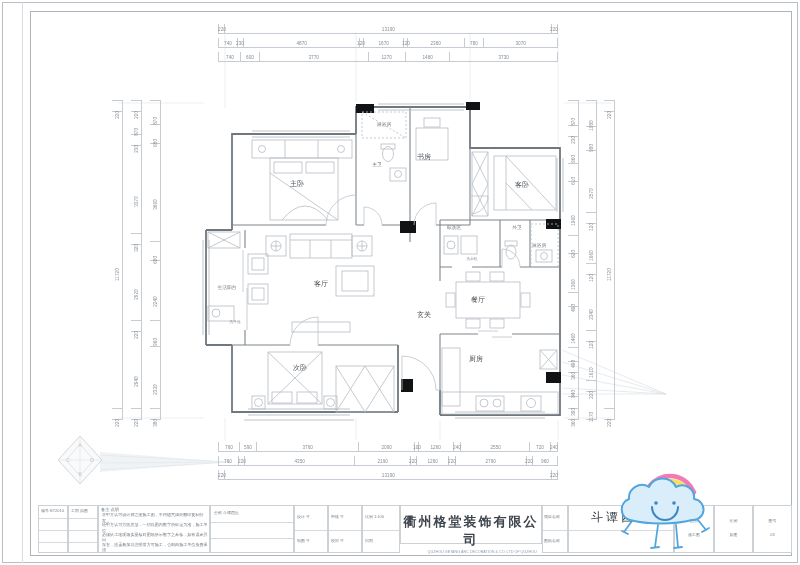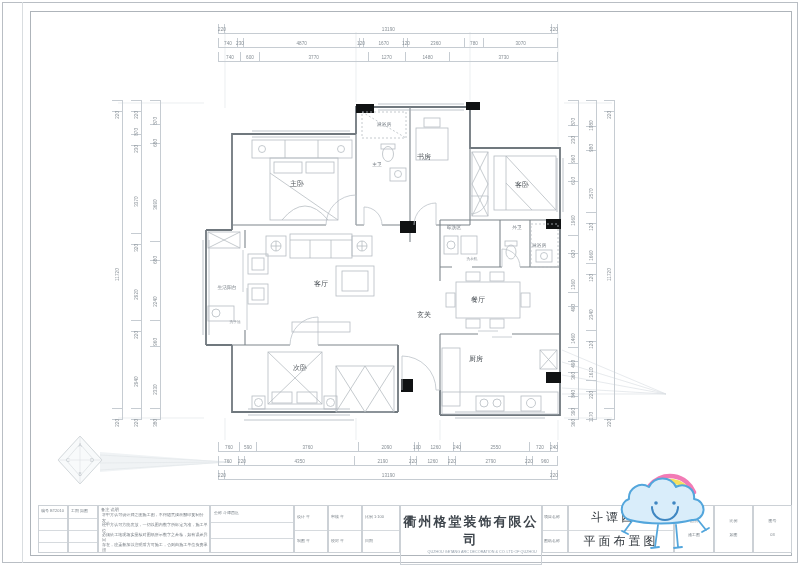--- a/index.html
+++ b/index.html
@@ -555,33 +555,32 @@
     <div class="cell" style="left:290px;top:0;width:34px;height:48px">
       <div class="row" style="top:24px"></div>
       <div class="tinytxt" style="position:absolute;left:2px;top:8px">审核        年</div>
       <div class="tinytxt" style="position:absolute;left:2px;top:32px">校对        年</div>
     </div>
     <div class="cell" style="left:324px;top:0;width:38px;height:48px">
       <div class="row" style="top:24px"></div>
       <div class="tinytxt" style="position:absolute;left:2px;top:8px">比例  1:100</div>
       <div class="tinytxt" style="position:absolute;left:2px;top:32px">日期</div>
     </div>
-    <div class="cell" style="left:362px;top:0;width:142px;height:60px">
+    <div class="cell" style="left:362px;top:0;width:142px;height:39px">
       <div class="company-cn">衢州格堂装饰有限公司</div>
       <div class="company-en">QUZHOU GETANG ARC DECORATION &amp; CO. LTD OF QUZHOU</div>
     </div>
     <div class="cell" style="left:504px;top:0;width:26px;height:48px">
       <div class="row" style="top:24px"></div>
       <div class="tinytxt" style="position:absolute;left:1px;top:8px">项目名称</div>
       <div class="tinytxt" style="position:absolute;left:1px;top:32px">图纸名称</div>
     </div>
     <div class="cell" style="left:530px;top:0;width:106px;height:48px">
       <div class="row" style="top:24px"></div>
       <div class="proj" style="position:absolute;left:0;right:0;top:0;height:24px">斗谭西区</div>
-      <div class="proj" style="position:absolute;left:0;right:0;top:24px;height:24px">平面布置图</div>
     </div>
     <div class="cell" style="left:636px;top:0;width:40px;height:48px">
       <div class="tinytxt ctr" style="position:absolute;left:0;right:0;top:12px">图别</div>
       <div class="tinytxt ctr" style="position:absolute;left:0;right:0;top:26px">施工图</div>
     </div>
     <div class="cell" style="left:676px;top:0;width:39px;height:48px">
       <div class="tinytxt ctr" style="position:absolute;left:0;right:0;top:12px">比例</div>
       <div class="tinytxt ctr" style="position:absolute;left:0;right:0;top:26px">如图</div>
     </div>
     <div class="cell" style="left:715px;top:0;width:39px;height:48px">

